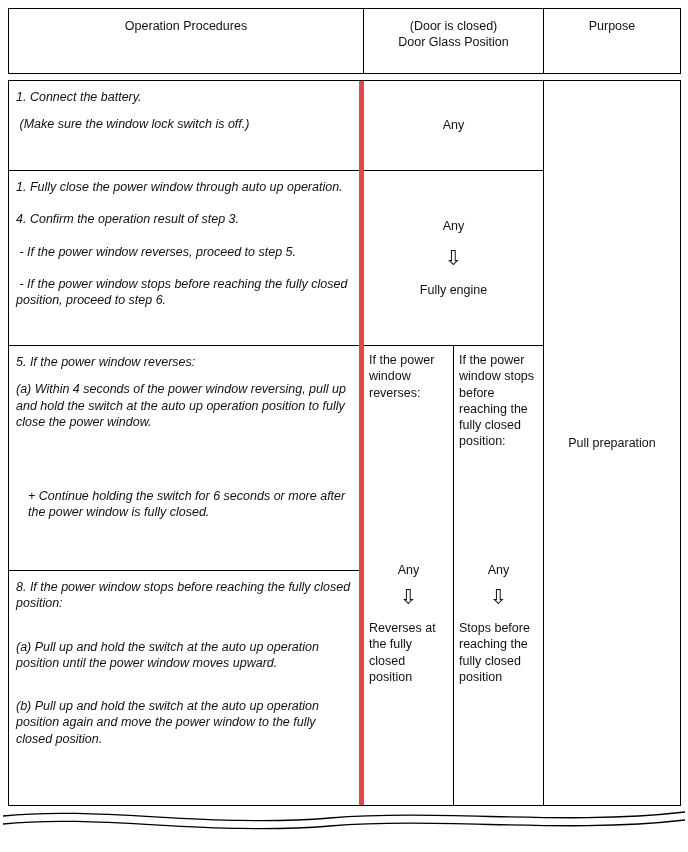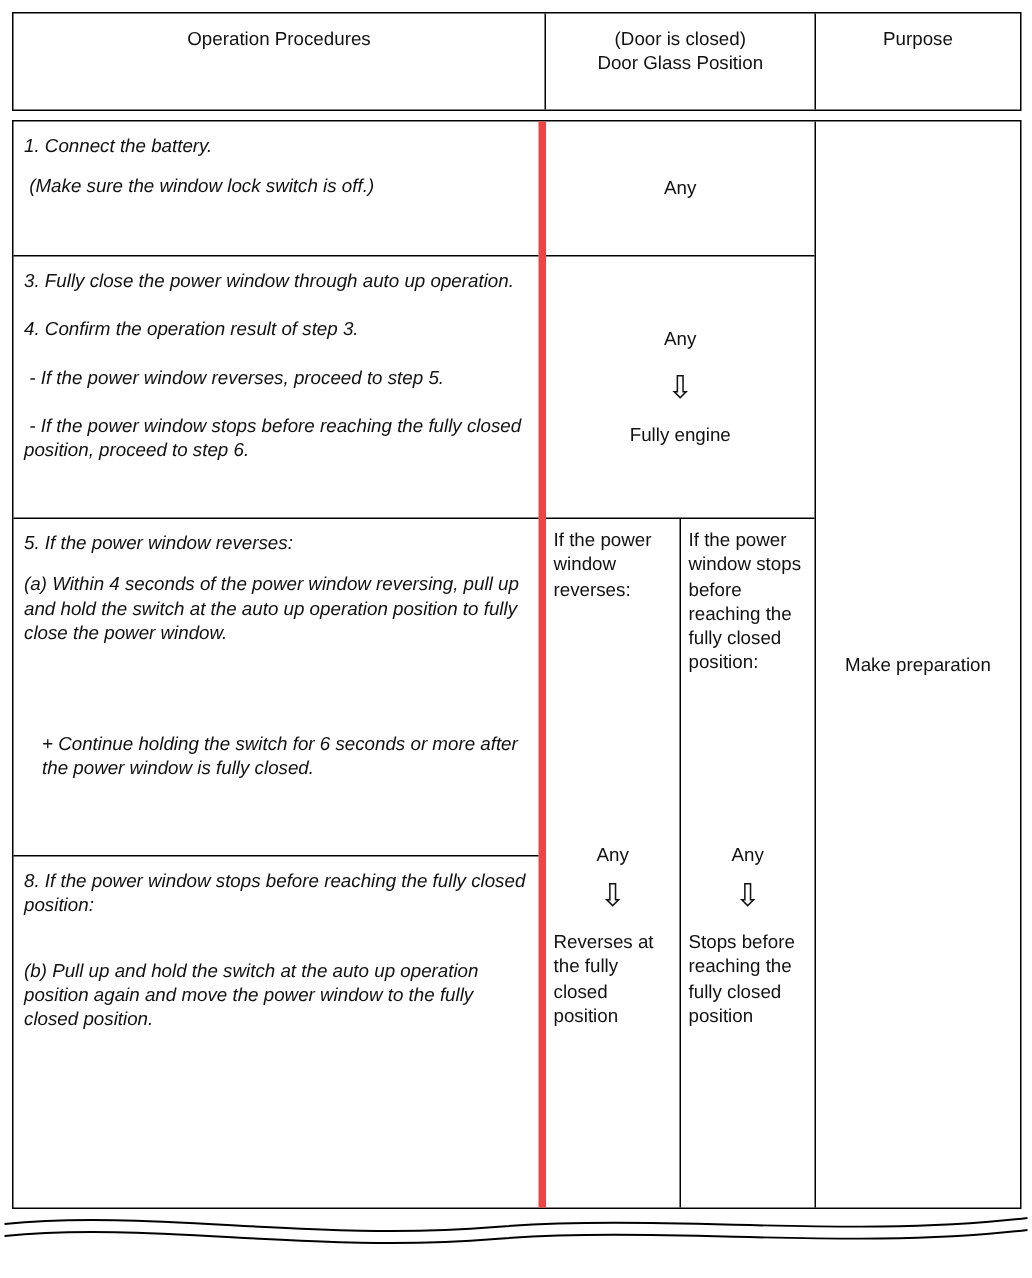--- a/index.html
+++ b/index.html
@@ -79,32 +79,33 @@
   </div>
 
   <div class="tbl-body">
 
     <div class="col-ops">
       <div class="cell ops-a">
         <p>1. Connect the battery.</p>
         <p> (Make sure the window lock switch is off.)</p>
       </div>
       <div class="cell ops-b">
-        <p>3. Fully close the power window through auto up operation.</p>
+        <p>1. Fully close the power window through auto up operation.</p>
         <p>4. Confirm the operation result of step 3.</p>
         <p> - If the power window reverses, proceed to step 5.</p>
         <p> - If the power window stops before reaching the fully closed position, proceed to step 6.</p>
       </div>
       <div class="cell ops-c">
         <p>5. If the power window reverses:</p>
         <p>(a) Within 4 seconds of the power window reversing, pull up and hold the switch at the auto up operation position to fully close the power window.</p>
         <p class="gap-top">+ Continue holding the switch for 6 seconds or more after the power window is fully closed.</p>
       </div>
       <div class="cell ops-d">
         <p>8. If the power window stops before reaching the fully closed position:</p>
+        <p>(a) Pull up and hold the switch at the auto up operation position until the power window moves upward.</p>
         <p>(b) Pull up and hold the switch at the auto up operation position again and move the power window to the fully closed position.</p>
       </div>
     </div>
 
     <div class="col-glass">
       <div class="glass-a">
         <span>Any</span>
       </div>
       <div class="glass-b">
         <span>Any</span>
@@ -121,21 +122,21 @@
         <div class="sub sub-right">
           <div>If the power window stops before reaching the fully closed position:</div>
           <div class="any">Any</div>
           <div class="arrow-glyph">⇩</div>
           <div class="result">Stops before reaching the fully closed position</div>
         </div>
       </div>
     </div>
 
     <div class="col-purpose">
-      <span>Make preparation</span>
+      <span>Pull preparation</span>
     </div>
 
   </div>
 
   <svg class="wave" viewBox="0 0 688 44" xmlns="http://www.w3.org/2000/svg">
     <path d="M3,16 C 100,6 210,28 330,18 C 445,9 565,26 685,12" stroke="#000" stroke-width="1.3" fill="none"></path>
     <path d="M3,24 C 100,14 210,36 330,26 C 445,17 565,34 685,20" stroke="#000" stroke-width="1.3" fill="none"></path>
   </svg>
 
 </div>

